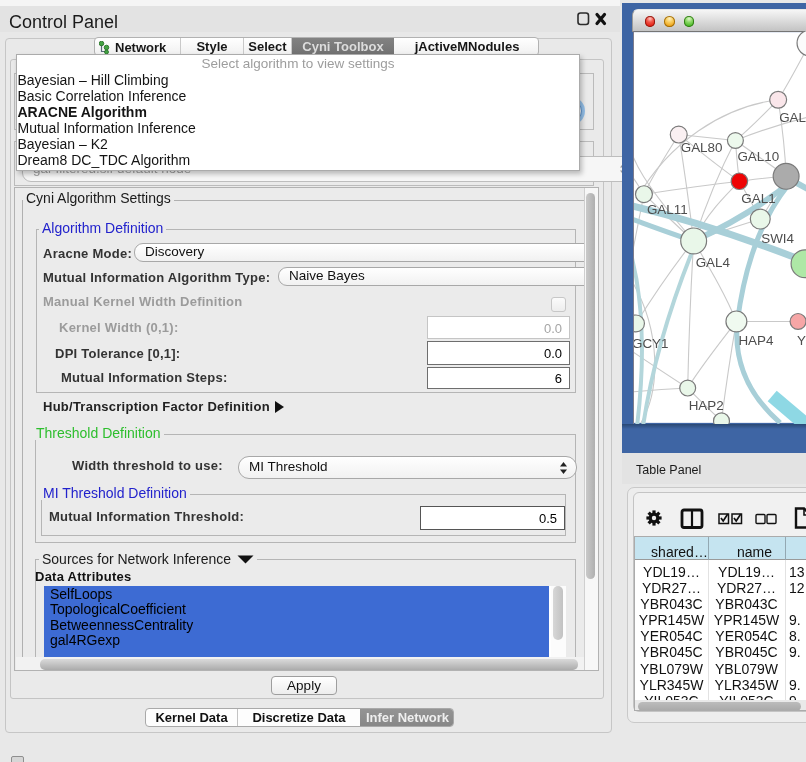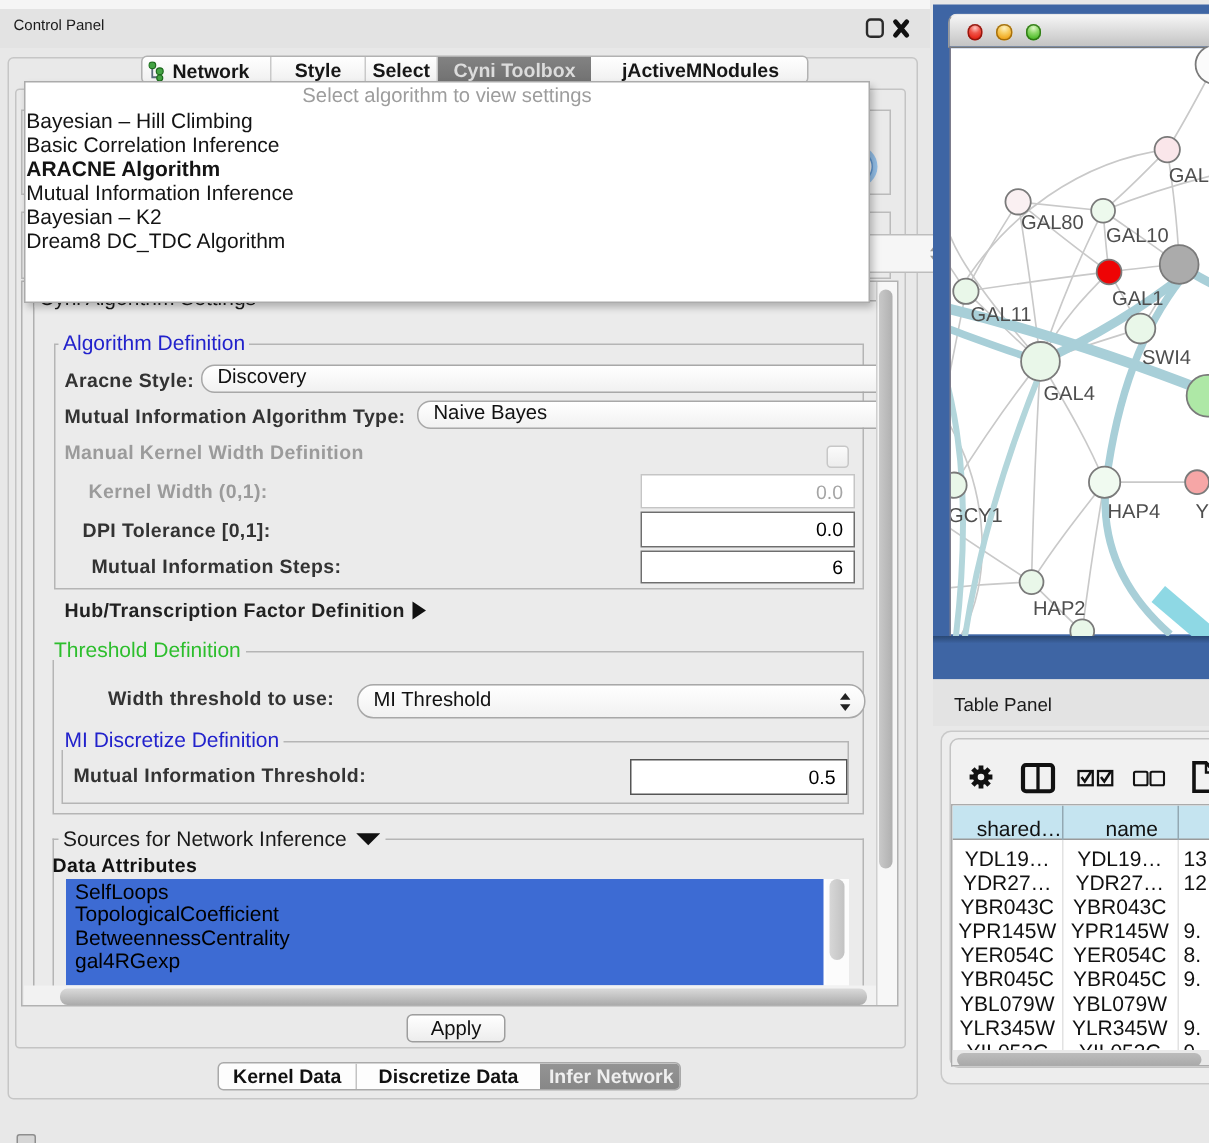--- a/index.html
+++ b/index.html
@@ -14,21 +14,21 @@
 .field{position:absolute;background:#fff;font-size:13px;text-align:right;}
 .field span{position:absolute;right:7px;top:50%;transform:translateY(-50%);}
 </style>
 </head>
 <body>
 
 <div class="abs" style="left:0;top:0;width:2px;height:3px;background:#555;"></div>
 
 <div class="abs" style="left:0;top:0;width:620px;height:6px;background:#f5f5f5;"></div>
 <div class="abs" style="left:0;top:6px;width:620px;height:26px;background:#e3e3e3;"></div>
-<div class="abs" style="left:9px;top:12px;font-size:10px;color:#1a1a1a;">Control Panel</div>
+<div class="abs" style="left:9px;top:12px;font-size:18px;color:#1a1a1a;">Control Panel</div>
 
 <svg class="abs" style="left:576px;top:11px;" width="34" height="16" viewBox="0 0 34 16">
   <rect x="2" y="2" width="10.5" height="11.5" rx="2.5" fill="none" stroke="#2b2b2b" stroke-width="1.6"></rect>
   <path d="M21 3.5 L28.5 12.5 M28.5 3.5 L21 12.5" stroke="#111" stroke-width="3.2" stroke-linecap="round"></path>
 </svg>
 
 <div class="abs" style="left:5px;top:38px;width:607px;height:695px;background:#e9e9e9;border:1px solid #c6c6c6;border-radius:4px;box-sizing:border-box;"></div>
 
 <div class="abs" style="left:10px;top:59px;width:594px;height:640px;background:#eaeaea;border:1px solid #c4c4c4;border-radius:3px;box-sizing:border-box;"></div>
 
@@ -45,21 +45,21 @@
 </div>
 
 <div class="abs" style="left:14px;top:187px;width:585px;height:484px;background:#ebebeb;border:1px solid #b2b2b2;box-sizing:border-box;overflow:hidden;">
 
   <div class="abs" style="left:7px;top:12px;width:569px;height:600px;border:1px solid #b0b0b0;border-bottom:none;"></div>
   <div class="abs grouptitle" style="left:8px;top:4px;color:#1a1a1a;">Cyni Algorithm Settings</div>
 
   <div class="abs" style="left:21px;top:41px;width:538px;height:162px;border:1px solid #b5b5b5;"></div>
   <div class="abs grouptitle" style="left:24px;top:34px;color:#2222cc;">Algorithm Definition</div>
 
-  <div class="abs lbl" style="left:28px;top:58px;">Aracne Style:</div>
+  <div class="abs lbl" style="left:28px;top:58px;">Aracne Mode:</div>
   <div class="combo" style="left:119px;top:55px;width:431px;height:17px;">
     <span class="ctext">Discovery</span>
     <svg class="stepper" viewBox="0 0 7 12">
         <path d="M3.5 0 L7 4.5 H0 Z" fill="#222"></path>
         <path d="M3.5 12 L7 7.5 H0 Z" fill="#222"></path>
       </svg>
   </div>
 
   <div class="abs lbl" style="left:28px;top:82px;">Mutual Information Algorithm Type:</div>
   <div class="combo" style="left:263px;top:79px;width:288px;height:17px;">
@@ -99,21 +99,21 @@
   <div class="abs lbl" style="left:57px;top:270px;">Width threshold to use:</div>
   <div class="combo" style="left:223px;top:268px;width:289px;height:21px;border-radius:11px;">
     <span class="ctext">MI Threshold</span>
     <svg class="stepper" viewBox="0 0 7 12">
         <path d="M3.5 0 L7 4.5 H0 Z" fill="#222"></path>
         <path d="M3.5 12 L7 7.5 H0 Z" fill="#222"></path>
       </svg>
   </div>
 
   <div class="abs" style="left:26px;top:306px;width:523px;height:40px;border:1px solid #b5b5b5;"></div>
-  <div class="abs grouptitle" style="left:25px;top:299px;color:#2222cc;">MI Discretize Definition</div>
+  <div class="abs grouptitle" style="left:25px;top:299px;color:#2222cc;">MI Threshold Definition</div>
 
   <div class="abs lbl" style="left:34px;top:321px;">Mutual Information Threshold:</div>
   <div class="field" style="left:405px;top:318px;width:143px;height:22px;border:1px solid #555;">
       <span style="color:#000;">0.5</span>
     </div>
 
   <div class="abs" style="left:20px;top:371px;width:539px;height:200px;border:1px solid #b5b5b5;border-bottom:none;"></div>
   <div class="abs grouptitle" style="left:24px;top:365px;color:#1a1a1a;white-space:nowrap;">Sources for Network Inference <svg width="17" height="9" viewBox="0 0 17 9" style="margin-left:2px;">
         <path d="M0.5 0.5 L16.5 0.5 L8.5 8.5 Z" fill="#111"></path>
       </svg></div>
@@ -155,21 +155,21 @@
   <div class="abs" style="left:299px;top:0;width:146px;height:19px;text-align:center;line-height:18px;">jActiveMNodules</div>
 
   <svg class="abs" style="left:4px;top:3px;" width="12" height="13" viewBox="0 0 12 13">
     <path d="M2.5 3 V10.5 H7" fill="none" stroke="#5a6b7a" stroke-width="1.2"></path>
     <circle cx="2.5" cy="2.5" r="2.3" fill="#44a344" stroke="#1e6b1e" stroke-width="0.8"></circle>
     <circle cx="7.5" cy="6.5" r="2.3" fill="#44a344" stroke="#1e6b1e" stroke-width="0.8"></circle>
     <circle cx="7.5" cy="11" r="2" fill="#44a344" stroke="#1e6b1e" stroke-width="0.8"></circle>
   </svg>
 </div>
 
-<div class="abs" style="left:16px;top:54px;width:564px;height:148px;background:#ffffff;border:1px solid #ababab;box-shadow:2px 3px 5px rgba(0,0,0,0.25);box-sizing:border-box;font-size:14px;color:#141414;">
+<div class="abs" style="left:16px;top:54px;width:564px;height:117px;background:#ffffff;border:1px solid #ababab;box-shadow:2px 3px 5px rgba(0,0,0,0.25);box-sizing:border-box;font-size:14px;color:#141414;">
   <div style="text-align:center;color:#9d9d9d;margin-top:1px;height:16px;font-size:13.5px;">Select algorithm to view settings</div>
   <div style="margin-left:0.5px;line-height:16px;">Bayesian – Hill Climbing<br>Basic Correlation Inference<br><b>ARACNE Algorithm</b><br>Mutual Information Inference<br>Bayesian – K2<br>Dream8 DC_TDC Algorithm</div>
 </div>
 
 <div class="abs" style="left:11px;top:756px;width:11px;height:10px;background:#d6d6d6;border:1px solid #8e8e8e;border-radius:2px;"></div>
 
 <div class="abs" style="left:622px;top:3px;width:184px;height:450px;background:#3e65a4;"></div>
 
 <div class="abs" style="left:632px;top:9px;width:174px;height:23px;background:linear-gradient(#f6f6f6,#c3c3c3);border-bottom:1px solid #757575;border-left:1px solid #9a9a9a;border-top:1px solid #e8e8e8;border-top-left-radius:6px;box-sizing:border-box;"></div>
 <div class="abs" style="left:644.5px;top:16px;width:10.5px;height:10.5px;border-radius:50%;background:radial-gradient(circle at 50% 25%,#ffc4bf 0%,#f0564a 35%,#e62619 70%,#d0241a);box-shadow:inset 0 0 0 1px rgba(130,20,12,.85);"></div>

